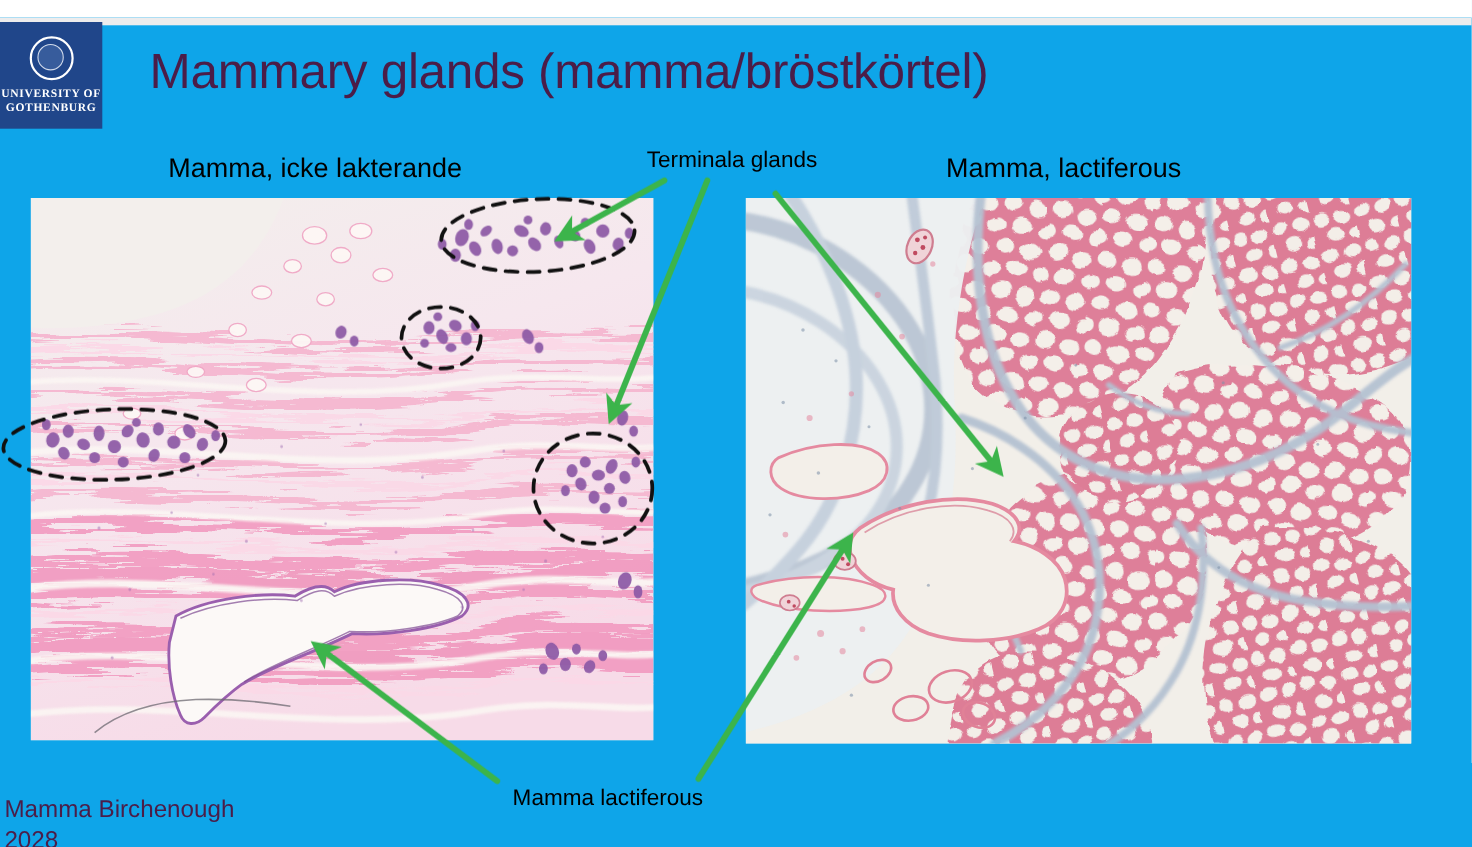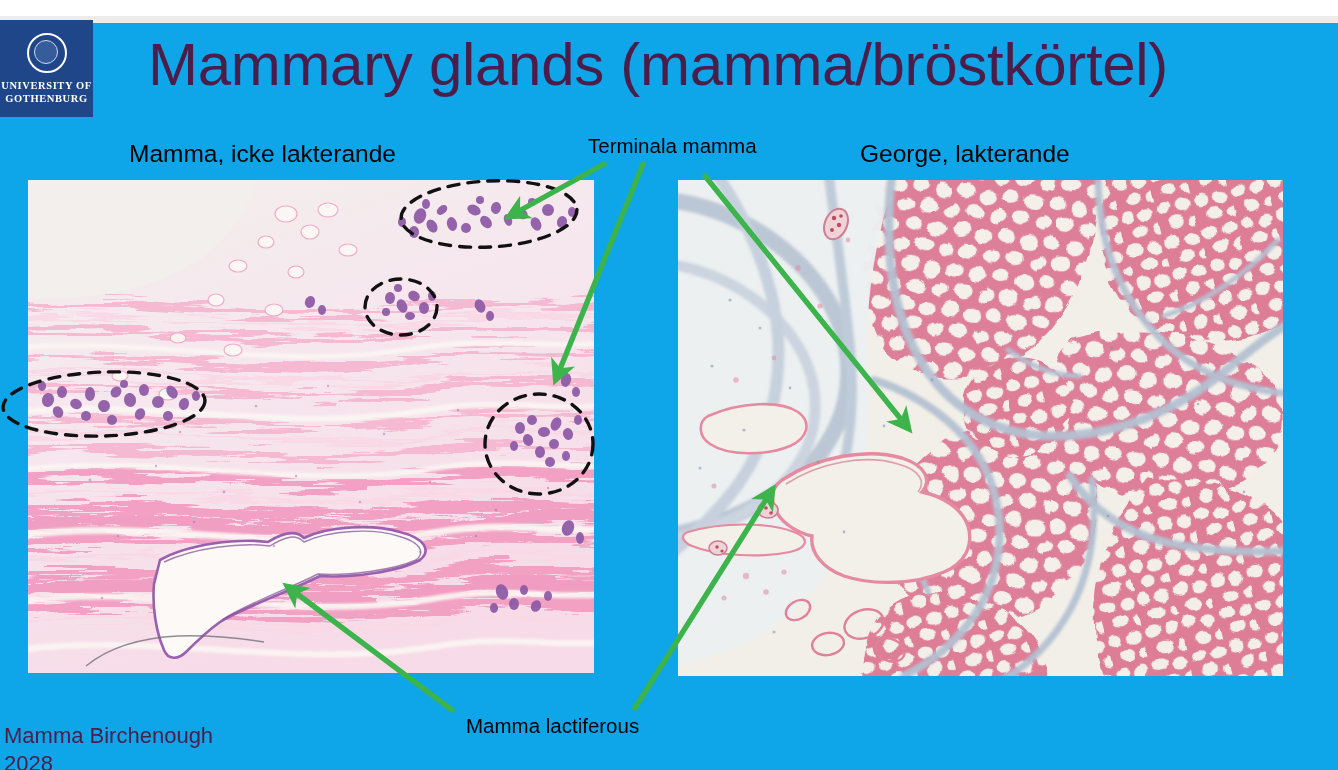--- a/index.html
+++ b/index.html
@@ -66,35 +66,35 @@
     font-weight: bold;
     font-size: 10.5px;
     letter-spacing: 0.6px;
     line-height: 13px;
     text-align: center;
     white-space: nowrap;
   }
   
   #title {
     position: absolute;
-    left: 148px; top: 21px;
-    font-size: 60px;
+    left: 136px; top: 21px;
+    font-size: 45px;
     line-height: 56px;
     color: #4b1d48;
     white-space: nowrap;
     letter-spacing: -0.3px;
   }
   
   .caption {
     position: absolute;
     font-size: 24.5px;
     color: #000000;
     white-space: nowrap;
   }
-  #cap-left   { left: 129px; top: 124px; }
+  #cap-left   { left: 153px; top: 124px; }
   #cap-term   { left: 588px; top: 118px; font-size: 20.5px; }
   #cap-right  { left: 860px; top: 124px; }
   #cap-ductus { left: 466px; top: 698px; font-size: 20.5px; }
   
   #footer {
     position: absolute;
     left: 4px; top: 706px;
     font-size: 22px;
     line-height: 28px;
     color: #4b1d48;
@@ -127,22 +127,22 @@
     <div class="seal">
       <div class="inner-glyph"></div>
     </div>
     <div class="l1">UNIVERSITY OF</div>
     <div class="l2">GOTHENBURG</div>
   </div>
 
   <div id="title">Mammary glands (mamma/bröstkörtel)</div>
 
   <div class="caption" id="cap-left">Mamma, icke lakterande</div>
-  <div class="caption" id="cap-term">Terminala mamma</div>
-  <div class="caption" id="cap-right">George, lakterande</div>
+  <div class="caption" id="cap-term">Terminala glands</div>
+  <div class="caption" id="cap-right">Mamma, lactiferous</div>
   <div class="caption" id="cap-ductus">Mamma lactiferous</div>
 
   <div id="footer">
     <div>Mamma Birchenough</div>
     <div>2028</div>
   </div>
 
   <div class="micro" id="micro-left">
     <svg viewBox="0 0 566 493" preserveAspectRatio="none">
       <defs>

